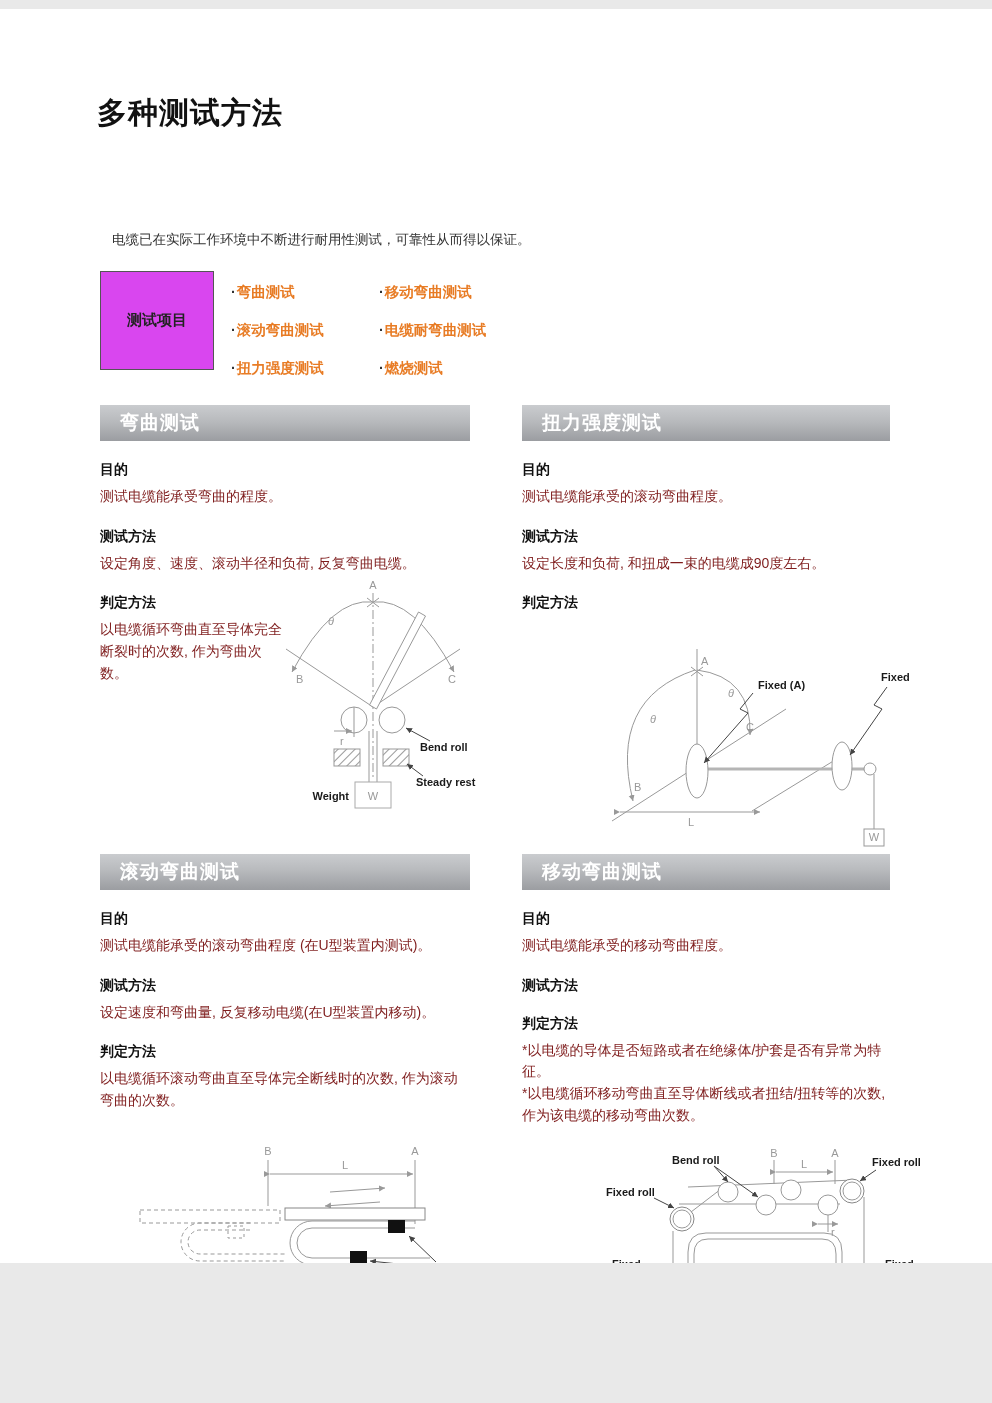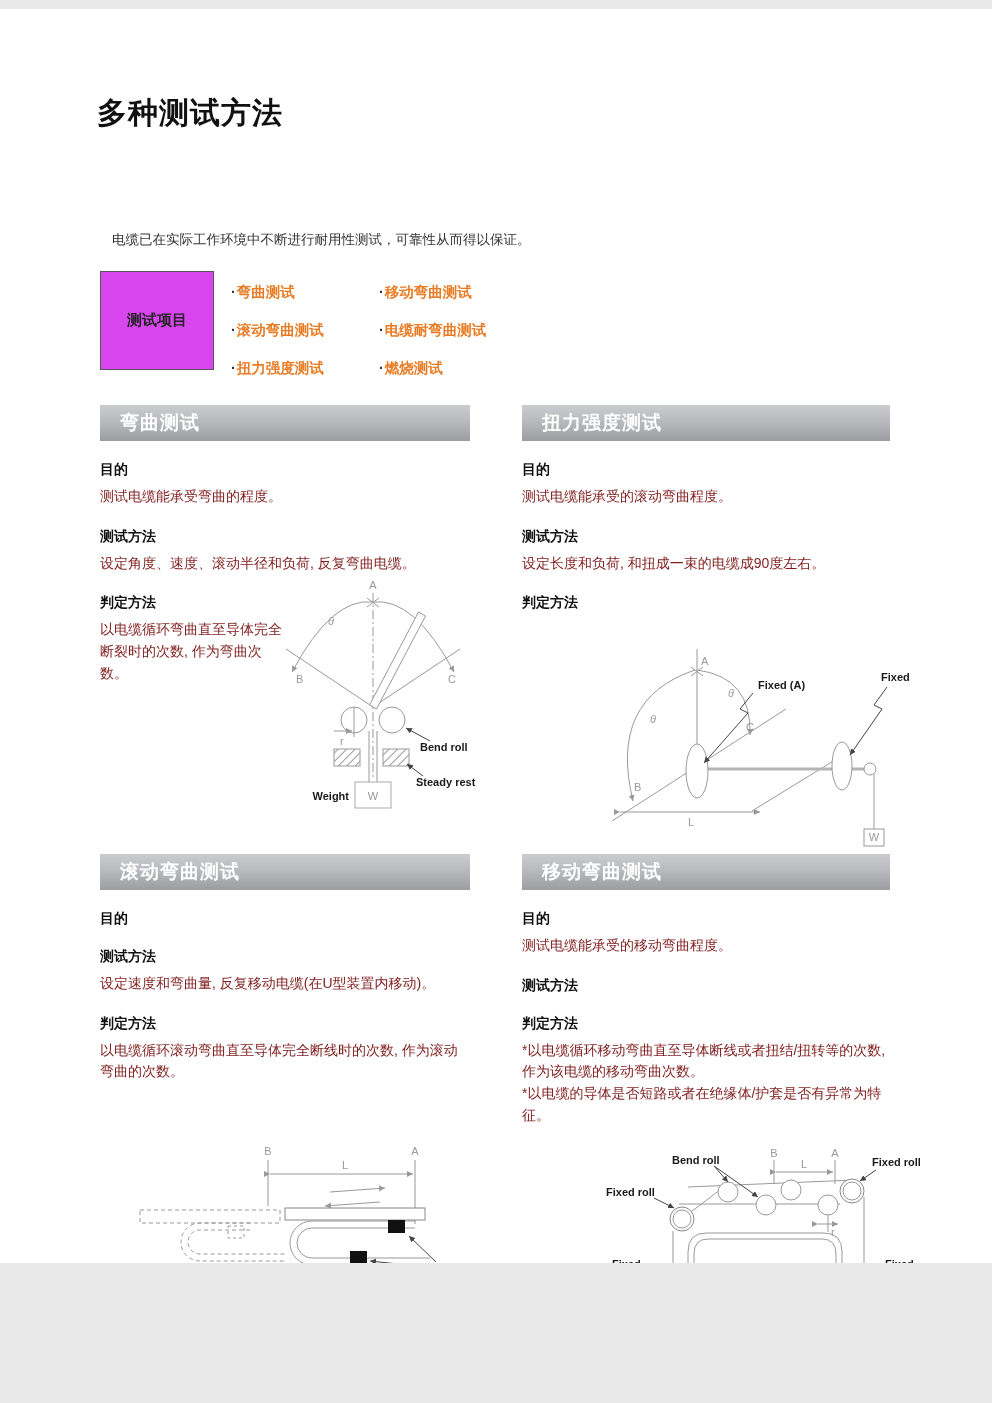--- a/index.html
+++ b/index.html
@@ -149,20 +149,21 @@
       <circle cx="270" cy="120" r="6" fill="#fff" stroke="#999"></circle>
       <line class="dg-line" x1="274" y1="125" x2="274" y2="180"></line>
       <rect x="264" y="180" width="20" height="17" fill="#fff" stroke="#999"></rect>
       <text class="dg-txt" x="274" y="192" font-size="10" text-anchor="middle">W</text>
     </svg>
   </div>
 
   <div class="sec" id="sec-rolling">
     <h2 class="sec-header">滚动弯曲测试</h2>
     <h4>目的</h4>
+    <p>测试电缆能承受的滚动弯曲程度 (在U型装置内测试)。</p>
     <h4>测试方法</h4>
     <p>设定速度和弯曲量, 反复移动电缆(在U型装置内移动)。</p>
     <h4>判定方法</h4>
     <p>以电缆循环滚动弯曲直至导体完全断线时的次数, 作为滚动弯曲的次数。</p>
 
     <svg class="diag" style="left:0px;top:290px;" width="400" height="170" viewBox="0 0 400 170">
       <defs>
         <marker id="arg-r" markerWidth="8" markerHeight="8" refX="6" refY="3" orient="auto">
             <path d="M0,0 L6,3 L0,6 z" fill="#999"></path>
           </marker>
@@ -196,22 +197,22 @@
       <text class="dg-lab" x="337" y="127">Fixed</text>
     </svg>
   </div>
 
   <div class="sec" id="sec-moving">
     <h2 class="sec-header">移动弯曲测试</h2>
     <h4>目的</h4>
     <p>测试电缆能承受的移动弯曲程度。</p>
     <h4>测试方法</h4>
     <h4>判定方法</h4>
+    <p>*以电缆的导体是否短路或者在绝缘体/护套是否有异常为特征。</p>
     <p>*以电缆循环移动弯曲直至导体断线或者扭结/扭转等的次数, 作为该电缆的移动弯曲次数。</p>
-    <p>*以电缆的导体是否短路或者在绝缘体/护套是否有异常为特征。</p>
 
     <svg class="diag" style="left:66px;top:288px;" width="340" height="205" viewBox="0 0 340 205">
       <defs>
         <marker id="arg-m" markerWidth="8" markerHeight="8" refX="6" refY="3" orient="auto">
             <path d="M0,0 L6,3 L0,6 z" fill="#999"></path>
           </marker>
         <marker id="ard-m" markerWidth="8" markerHeight="8" refX="6" refY="3" orient="auto">
             <path d="M0,0 L6,3 L0,6 z" fill="#444"></path>
           </marker>
       </defs>

